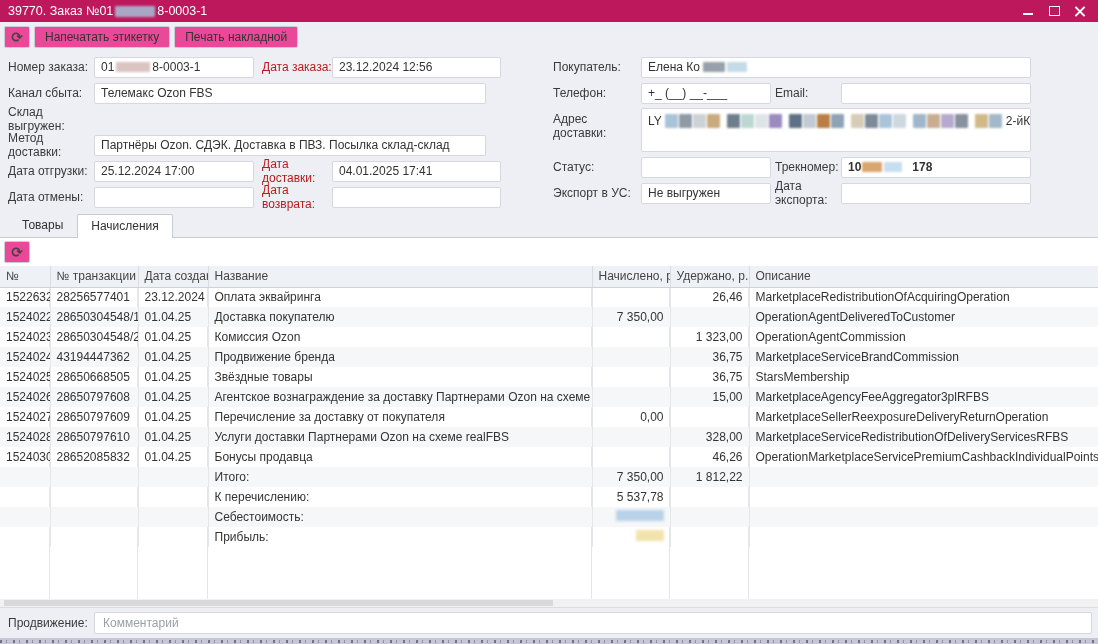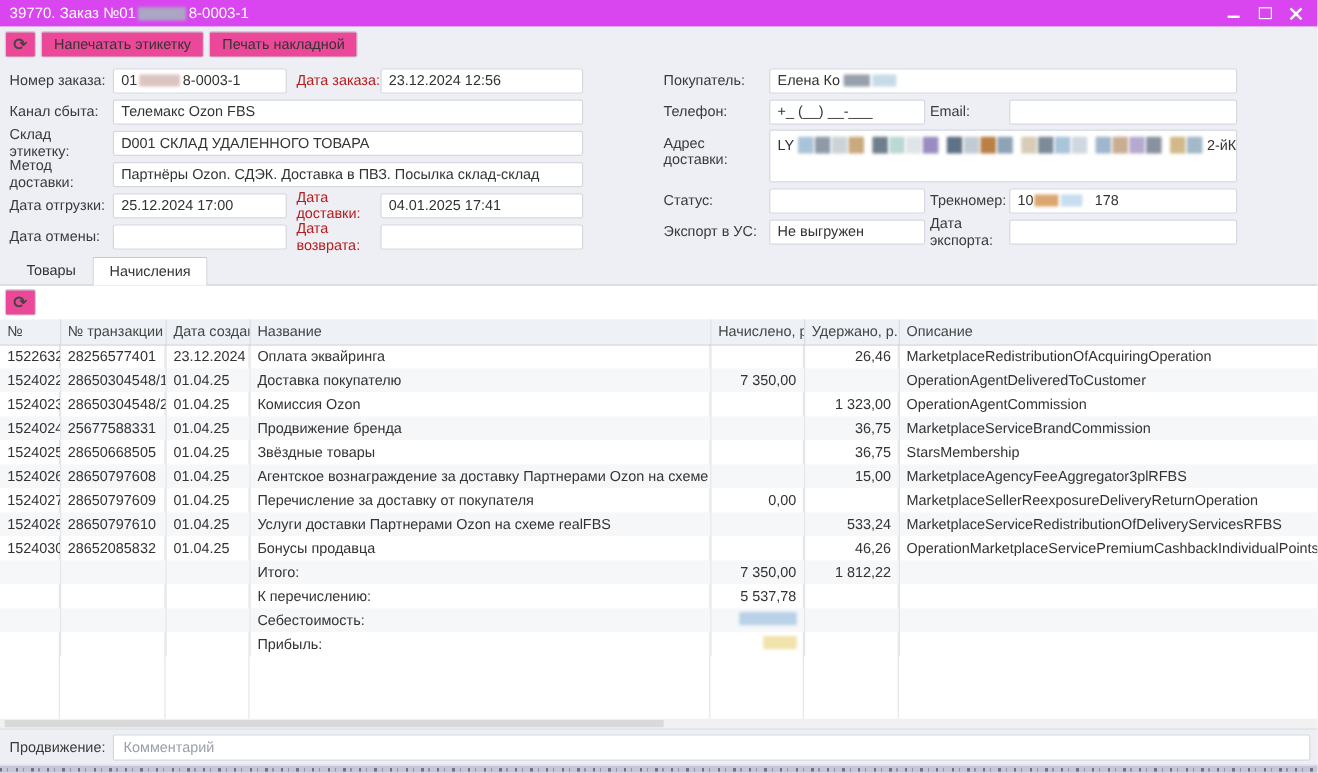--- a/index.html
+++ b/index.html
@@ -1,21 +1,21 @@
 <!DOCTYPE html>
 <html><head>
 <meta charset="utf-8">
 <style>
   * { margin:0; padding:0; box-sizing:border-box; }
   html,body { width:1098px; height:644px; overflow:hidden;
     font-family:"Liberation Sans","DejaVu Sans",sans-serif; font-size:12px; color:#333; }
   body { display:flex; flex-direction:column; background:#edeff4; }
 
   
-  .titlebar { height:22px; background:#d946ef; color:#fff; display:flex; align-items:center;
+  .titlebar { height:22px; background:#be185d; color:#fff; display:flex; align-items:center;
     padding:0 8px; flex:0 0 auto; }
   .titlebar .title { flex:1; font-size:12.5px; display:flex; align-items:center; gap:2px; white-space:nowrap; }
   .win-controls { display:flex; align-items:center; gap:14px; padding-right:4px; }
   .wc { width:12px; height:12px; position:relative; cursor:default; }
   .wc-min::after { content:""; position:absolute; left:1px; right:1px; bottom:2px; height:2px; background:#fff; }
   .wc-max::after { content:""; position:absolute; left:1px; top:1px; width:9px; height:8px; border:1.5px solid #fff; }
   .wc-close::before,.wc-close::after { content:""; position:absolute; left:5px; top:0; width:2px; height:13px; background:#fff; }
   .wc-close::before { transform:rotate(45deg); } .wc-close::after { transform:rotate(-45deg); }
 
   
@@ -30,22 +30,22 @@
   .form-left { width:545px; flex:0 0 auto; }
   .form-right { flex:1; }
   .frow { display:flex; align-items:center; height:26px; padding-left:8px; }
   .frow.tall { height:48px; align-items:flex-start; padding-top:2px; }
   .lbl { width:86px; flex:0 0 auto; color:#3a3a3a; }
   .lbl2 { width:78px; flex:0 0 auto; padding-left:8px; color:#b91c1c; }
   .lbl-r { width:88px; flex:0 0 auto; color:#3a3a3a; }
   .lbl2-r { width:70px; flex:0 0 auto; padding-left:4px; color:#3a3a3a; }
   .inp { background:#fff; border:1px solid #d5d9df; height:21px; display:flex; align-items:center;
     padding:0 6px; border-radius:2px; white-space:nowrap; overflow:hidden; }
-  .w145{width:145px;} .w169{width:169px;} .wfull{width:392px;}
-  .w130{width:130px;} .w190{width:190px;} .wfull-r{width:390px;}
+  .w145{width:160px;} .w169{width:169px;} .wfull{width:392px;}
+  .w130{width:130px;} .w190{width:190px;font-weight:bold;} .wfull-r{width:390px;}
   .inp.area { height:44px; flex-direction:row; align-items:flex-start; justify-content:flex-start; padding-top:3px; }
   .area-line { display:flex; align-items:center; gap:3px; height:18px; }
 
   
   .rb { display:inline-block; height:12px; border-radius:1px; filter:blur(1.2px); vertical-align:middle; }
   .rb.sm { height:10px; }
 
   
   .tabbar { display:flex; align-items:flex-end; padding-left:8px; height:25px; flex:0 0 auto; }
   .tab { padding:4px 13px 5px; color:#333; cursor:default; border:1px solid transparent; border-bottom:none; }
@@ -123,22 +123,21 @@
         <span>8-0003-1</span>
       </span>
       <span class="lbl2">Дата заказа:</span>
       <span class="inp w169">23.12.2024 12:56</span>
     </div>
     <div class="frow">
       <span class="lbl">Канал сбыта:</span>
       <span class="inp wfull">Телемакс Ozon FBS</span>
     </div>
     <div class="frow">
-      <span class="lbl">Склад этикетку:</span>
-      <span class="inp wfull">D001 СКЛАД УДАЛЕННОГО ТОВАРА</span>
+      <span class="lbl">Склад выгружен:</span>
     </div>
     <div class="frow">
       <span class="lbl">Метод доставки:</span>
       <span class="inp wfull">Партнёры Ozon. СДЭК. Доставка в ПВЗ. Посылка склад-склад</span>
     </div>
     <div class="frow">
       <span class="lbl">Дата отгрузки:</span>
       <span class="inp w145">25.12.2024 17:00</span>
       <span class="lbl2">Дата доставки:</span>
       <span class="inp w169">04.01.2025 17:41</span>
@@ -258,21 +257,21 @@
             <td class="c0">1524023</td>
             <td class="c1">28650304548/2</td>
             <td class="c2">01.04.25</td>
             <td class="c3">Комиссия Ozon</td>
             <td class="c4"></td>
             <td class="c5">1 323,00</td>
             <td class="c6">OperationAgentCommission</td>
           </tr>
           <tr class="stripe">
             <td class="c0">1524024</td>
-            <td class="c1">25677588331</td>
+            <td class="c1">43194447362</td>
             <td class="c2">01.04.25</td>
             <td class="c3">Продвижение бренда</td>
             <td class="c4"></td>
             <td class="c5">36,75</td>
             <td class="c6">MarketplaceServiceBrandCommission</td>
           </tr>
           <tr>
             <td class="c0">1524025</td>
             <td class="c1">28650668505</td>
             <td class="c2">01.04.25</td>
@@ -298,21 +297,21 @@
             <td class="c4">0,00</td>
             <td class="c5"></td>
             <td class="c6">MarketplaceSellerReexposureDeliveryReturnOperation</td>
           </tr>
           <tr class="stripe">
             <td class="c0">1524028</td>
             <td class="c1">28650797610</td>
             <td class="c2">01.04.25</td>
             <td class="c3">Услуги доставки Партнерами Ozon на схеме realFBS</td>
             <td class="c4"></td>
-            <td class="c5">533,24</td>
+            <td class="c5">328,00</td>
             <td class="c6">MarketplaceServiceRedistributionOfDeliveryServicesRFBS</td>
           </tr>
           <tr>
             <td class="c0">1524030</td>
             <td class="c1">28652085832</td>
             <td class="c2">01.04.25</td>
             <td class="c3">Бонусы продавца</td>
             <td class="c4"></td>
             <td class="c5">46,26</td>
             <td class="c6">OperationMarketplaceServicePremiumCashbackIndividualPoints</td>

